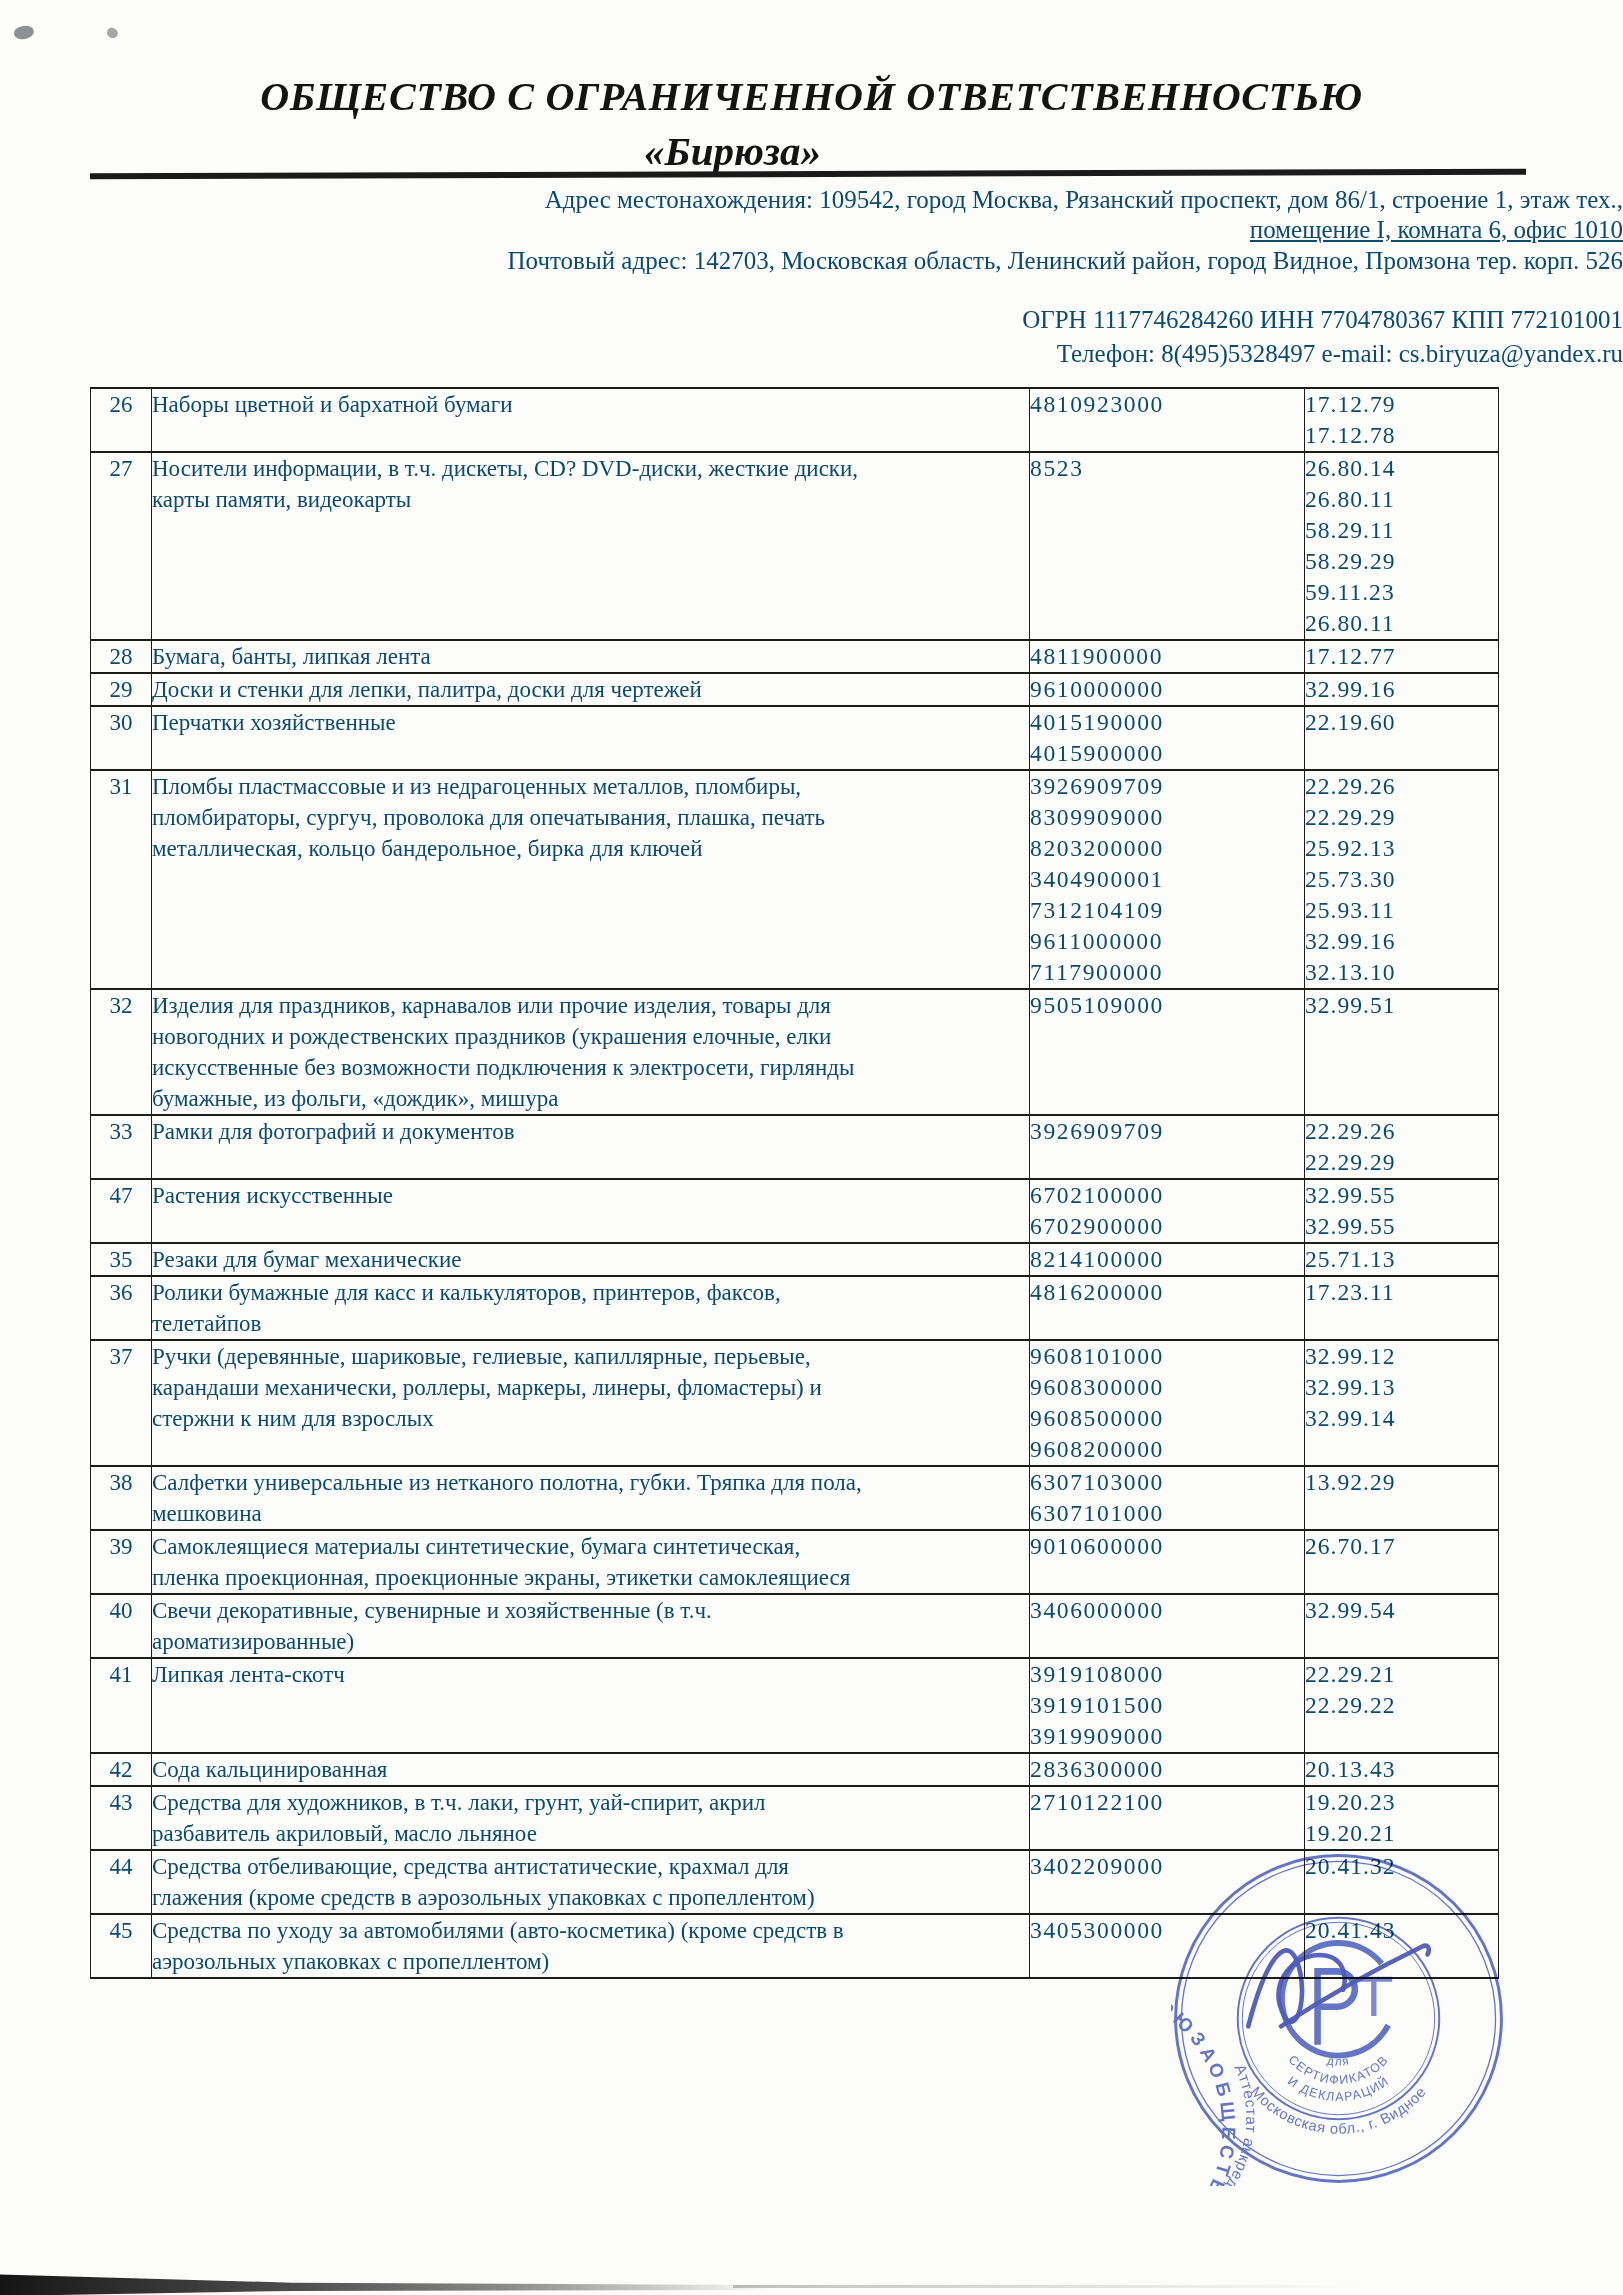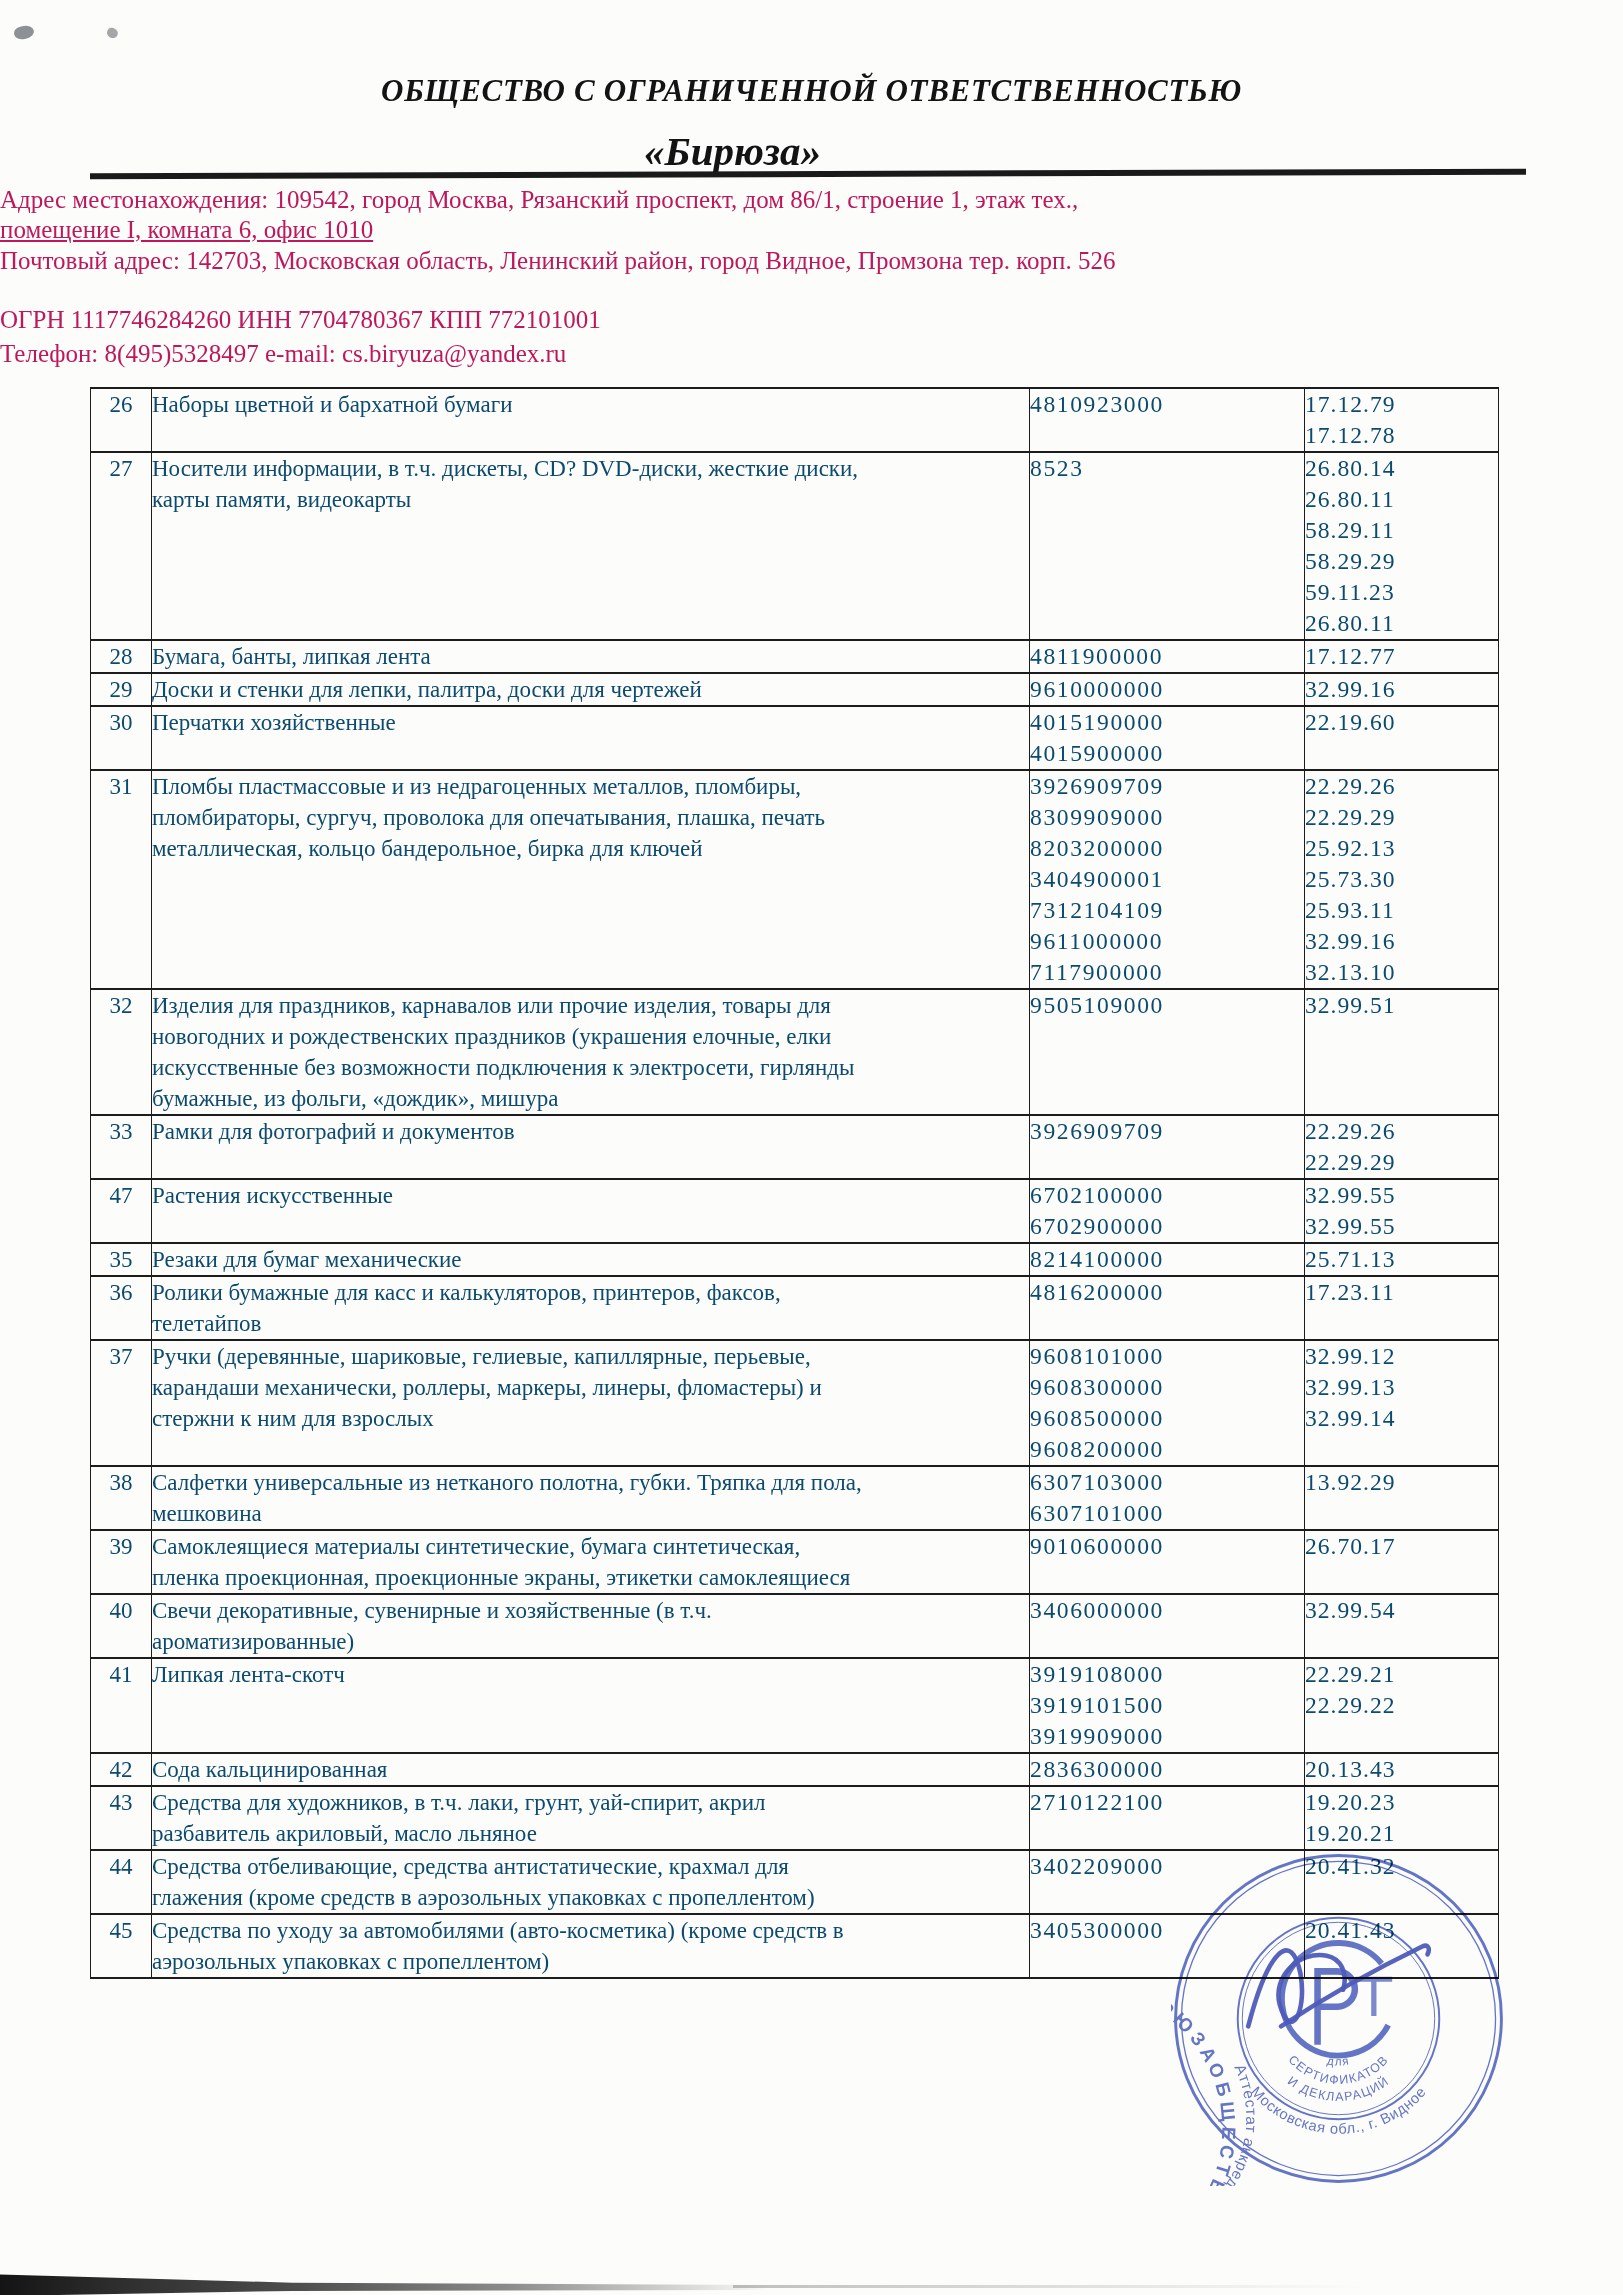--- a/index.html
+++ b/index.html
@@ -10,26 +10,26 @@
     color:#161616;
   }
   .page{position:absolute;inset:0;}
   
   .speck{position:absolute;background:#8d9094;border-radius:45% 55% 50% 50%;}
   .speck.s1{left:14.4px;top:26px;width:19.6px;height:13px;transform:rotate(-12deg);}
   .speck.s2{left:107px;top:27.5px;width:11px;height:9.8px;transform:rotate(20deg);opacity:.8;}
 
   
   .title1{position:absolute;top:73px;left:0;width:1623px;text-align:center;
-    font-size:31px;font-weight:bold;font-style:italic;letter-spacing:0.7px;color:#131313;}
+    font-size:40px;font-weight:bold;font-style:italic;letter-spacing:0.7px;color:#131313;}
   .title2{position:absolute;top:127px;left:0;width:1465px;text-align:center;
     font-size:41px;font-weight:bold;font-style:italic;color:#131313;}
   .rule{position:absolute;top:171px;left:90px;width:1436px;height:5.9px;background:#1a1a1a;
     transform:rotate(-0.18deg);}
-  .addr{position:absolute;left:0;width:1623px;text-align:left;font-size:25px;color:#be185d;}
+  .addr{position:absolute;left:0;width:1623px;text-align:right;font-size:25px;color:#0c4a6e;}
   .addr.a1{top:186px;}
   .addr.a2{top:216px;text-decoration:underline;}
   .addr.a3{top:247px;}
   .addr.reg{top:306px;}
   .addr.contact{top:340px;}
 
   
   table.goods{
     position:absolute;left:90px;top:387px;width:1408px;
     border-collapse:collapse;table-layout:fixed;

